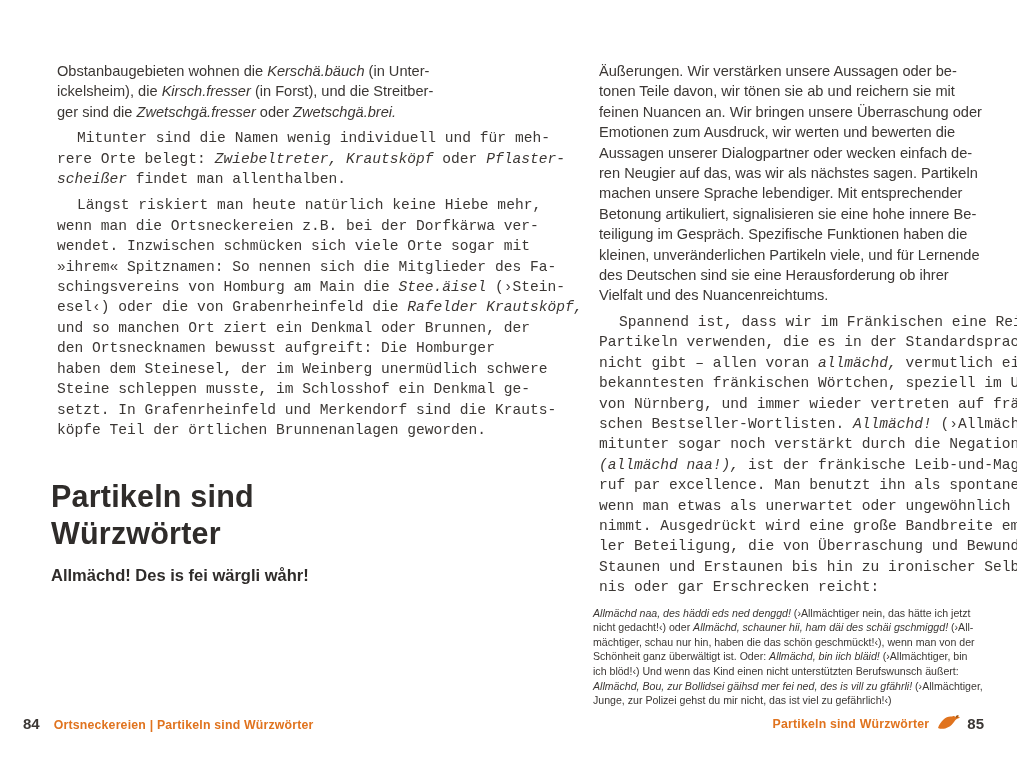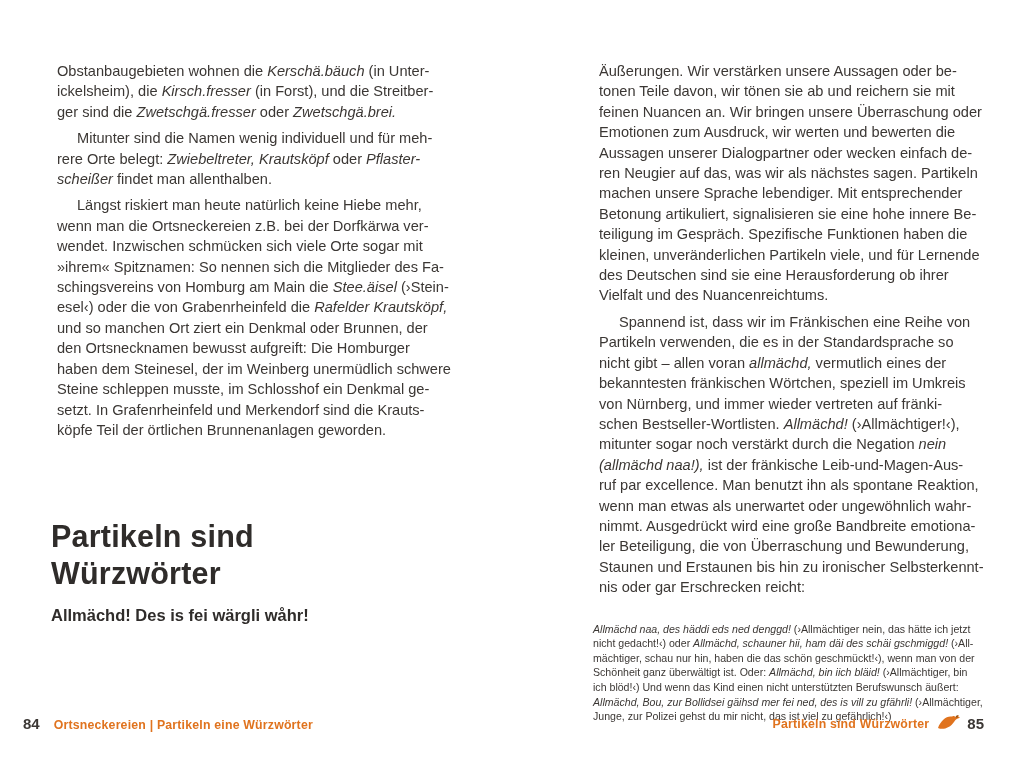--- a/index.html
+++ b/index.html
@@ -14,41 +14,41 @@
   .spread { position:absolute; inset:0; background:#ffffff; }
   .col {
     position:absolute; top:55px;
     color:#3b3734;
     font-size:14.6px;
     line-height:20.4px;
   }
   .col-left  { left:51px;  width:450px; }
   .col-right { left:593px; width:410px; }
   .para { margin:6px; white-space:pre; }
-  .para.indent { text-indent:20px; }
+  .para.indent { text-indent:20px;font-family:Liberation Mono, monospace; }
   em { font-style:italic; }
   .heading {
-    margin:78px 0 0 0;
+    margin:38px 0 0 0;
     font-size:30.5px;
     line-height:37px;
     font-weight:700;
     color:#2f2c2a;
     white-space:pre-line;
     letter-spacing:0.2px;
   }
   .subheading {
     margin-top:13px;
     font-size:16.5px;
     line-height:21px;
     font-weight:700;
     color:#2f2c2a;
   }
   .intro { margin-top:22px; }
   .smallprint {
-    margin-top:24px;
+    margin-top:8px;
     font-size:10.6px;
     line-height:14.6px;
     white-space:pre;
     color:#3b3734;
   }
   .page-footer {
     position:absolute;
     left:23px; right:33px; top:714px;
     display:flex;
     justify-content:space-between;
@@ -134,21 +134,21 @@
 mächtiger, schau nur hin, haben die das schön geschmückt!‹), wenn man von der
 Schönheit ganz überwältigt ist. Oder: </span><em>Allmächd, bin iich bläid!</em><span> (›Allmächtiger, bin
 ich blöd!‹) Und wenn das Kind einen nicht unterstützten Berufswunsch äußert:
 </span><em>Allmächd, Bou, zur Bollidsei gäihsd mer fei ned, des is vill zu gfährli!</em><span> (›Allmächtiger,
 Junge, zur Polizei gehst du mir nicht, das ist viel zu gefährlich!‹)</span></div>
   </div>
 
   <div class="page-footer">
     <div class="f-left">
       <span class="pagenum">84</span>
-      <span class="running">Ortsneckereien | Partikeln eine Würzwörter</span>
+      <span class="running">Ortsneckereien | Partikeln sind Würzwörter</span>
     </div>
     <div class="f-right">
       <span class="running">Partikeln sind Würzwörter</span>
       <span class="chili">
         <svg width="24" height="17" viewBox="0 0 24 17" aria-hidden="true">
           <path d="M1 14 C6 16.2 13 14 17 8 C18.5 5.8 19.5 4.5 21.5 4.2 C22.6 4 23 3.4 22.4 2.9 C21.4 2 19.5 2.1 18.3 3.2 C17.8 1.8 16 1.4 15 2.6 C10 1.4 3.5 6.4 1 14 Z" fill="#e0731e"></path>
           <path d="M18.3 3.2 C19 1.5 20.5 0.7 22 1 C21 1.8 20.6 2.7 20.8 3.7 Z" fill="#9c520f"></path>
         </svg>
       </span>
       <span class="pagenum">85</span>

